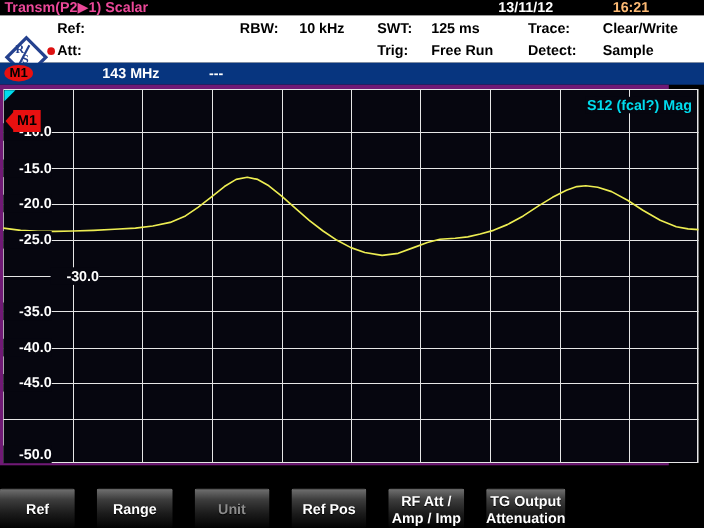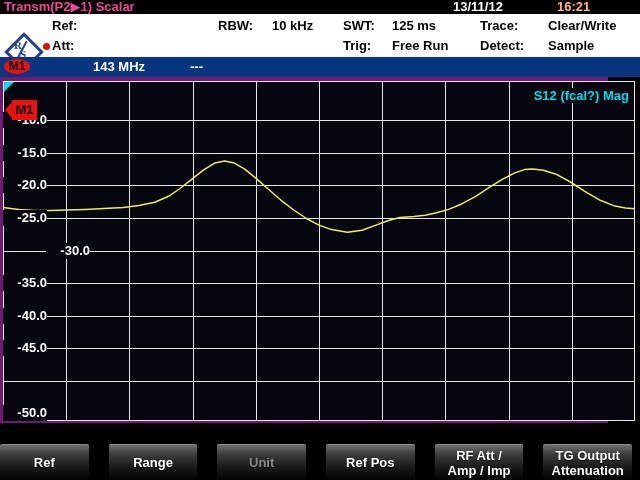--- a/index.html
+++ b/index.html
@@ -54,21 +54,21 @@
       border-top:9px solid transparent;border-bottom:9px solid transparent;border-right:8px solid #e81010;}
   #m1-flag .body{position:absolute;left:7px;top:0;width:25px;height:20px;background:#e81010;
       color:#000;font-size:13px;line-height:20px;text-align:center;}
 
   
   #freqbar{left:0;top:423px;width:640px;height:20px;background:#000;color:#fff;font-size:13px;}
   #freqbar span{position:absolute;line-height:20px;top:0;}
   #start-l{left:8px;} #start-v{left:62px;} #stop-l{left:316px;} #stop-v{left:376px;}
 
   
-  #softkeys{left:0;top:444px;width:632px;height:36px;background:#000;display:grid;
+  #softkeys{left:0;top:444px;width:514px;height:36px;background:#000;display:grid;
       grid-template-columns:repeat(6,1fr);grid-gap:2px;padding:0;box-sizing:border-box;gap:20px;}
   .softkey{background:linear-gradient(180deg,#6e6e6e 0%,#3d3d3d 26%,#1d1d1d 60%,#020202 100%);
       border:0;border-top:1px solid #8f8f8f;border-radius:2px;color:#fff;
       font-family:inherit;font-weight:bold;font-size:13px;line-height:15px;text-align:center;
       display:flex;flex-direction:column;justify-content:center;align-items:center;padding:0;margin:0;
       text-shadow:0 1px 1px #000;}
   .softkey.disabled{color:#8c8c8c;}
 </style>
 </head>
 <body>

